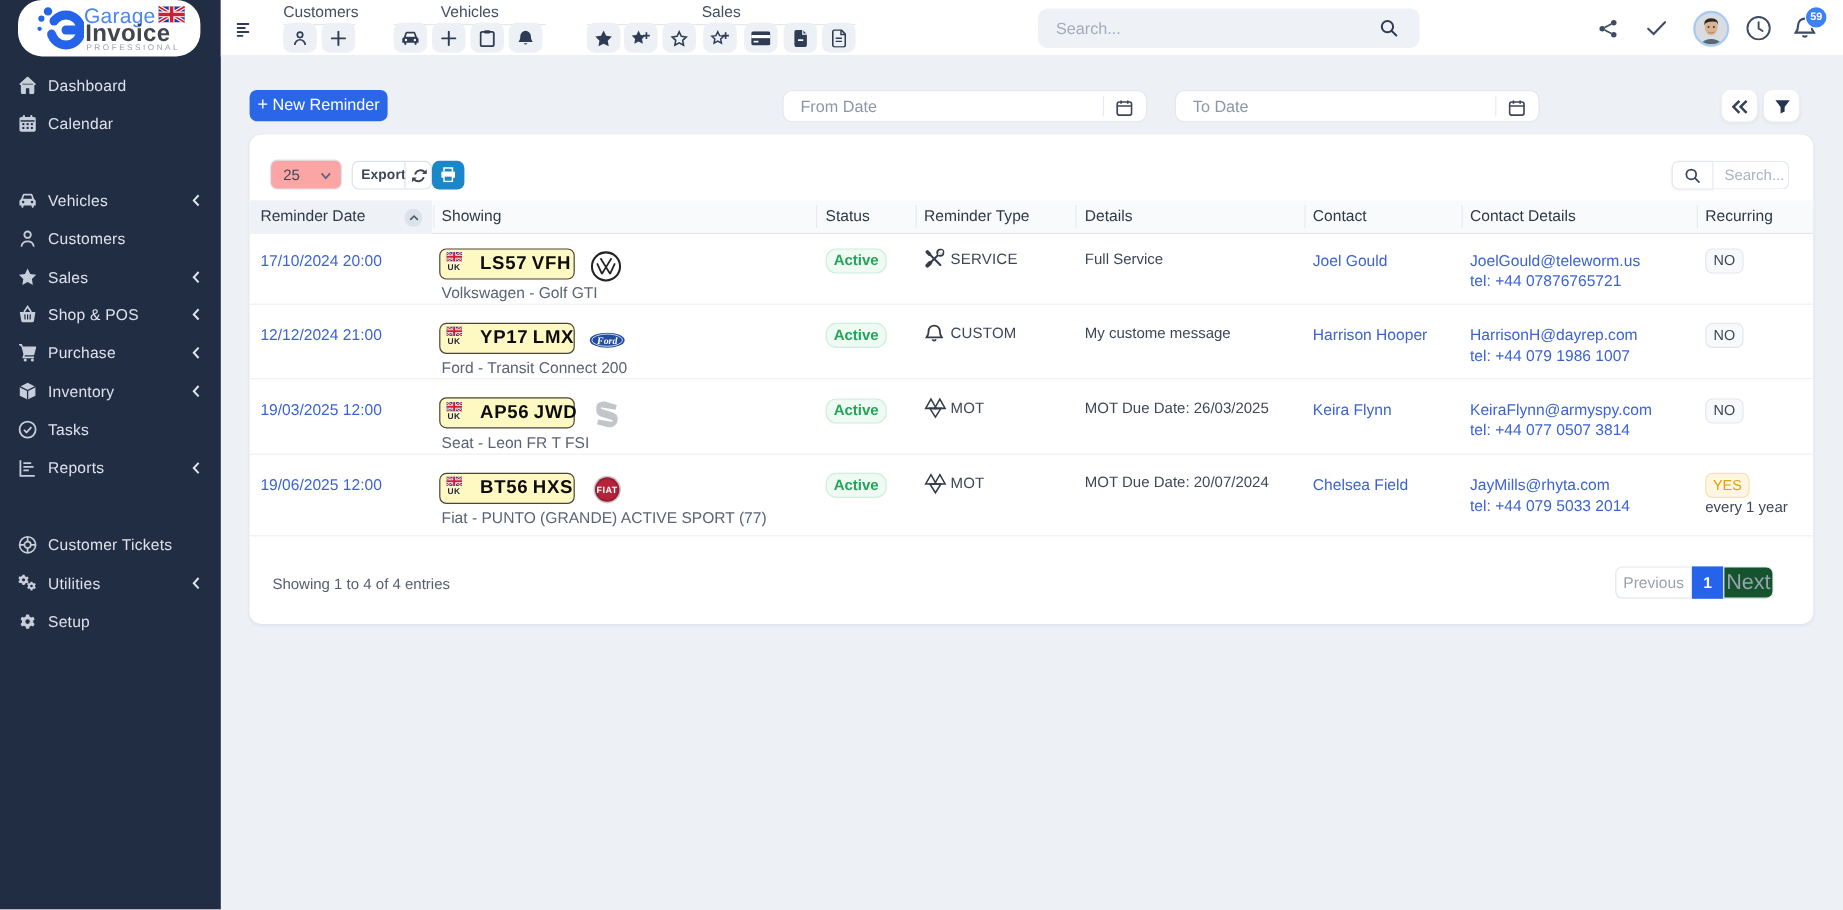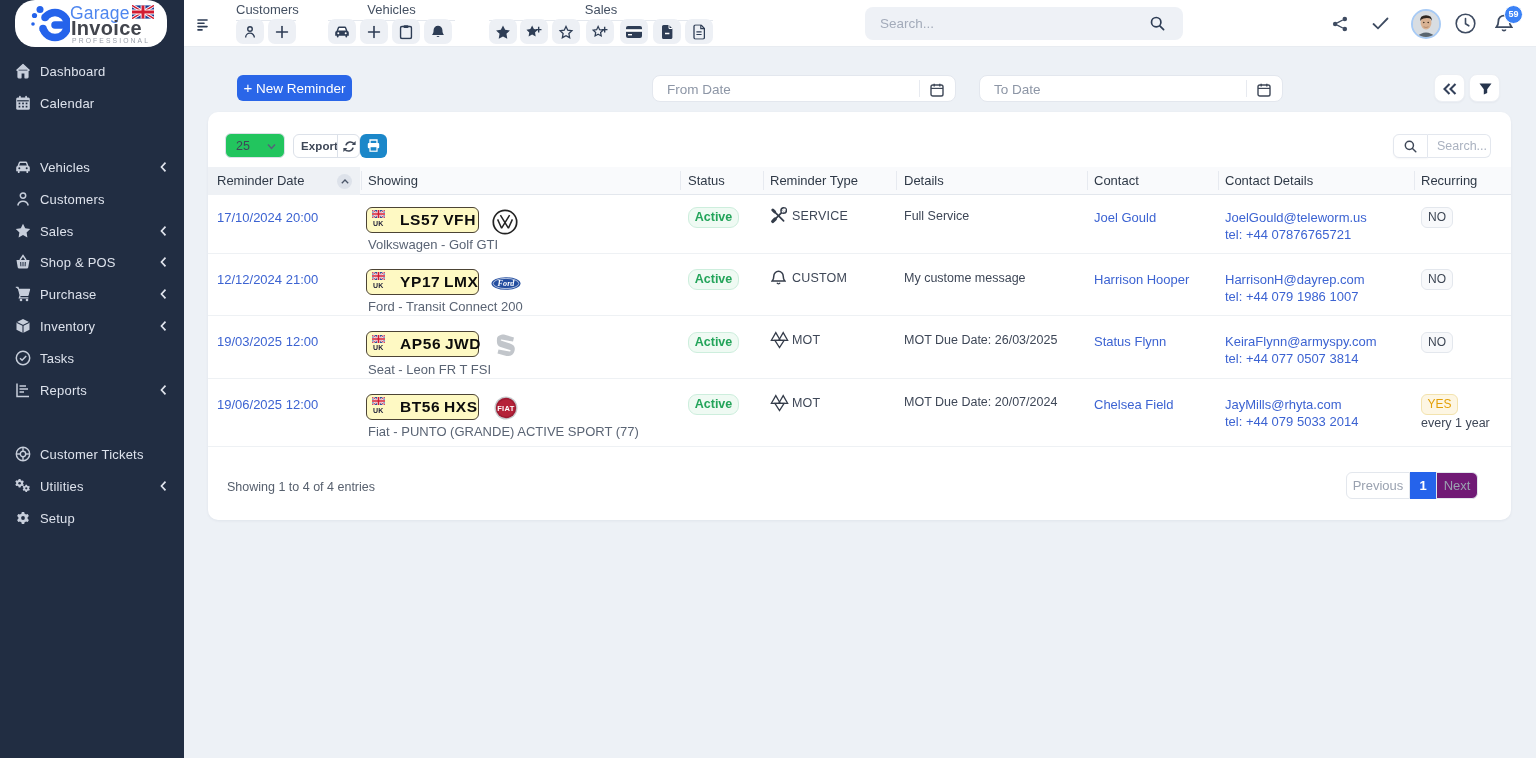--- a/index.html
+++ b/index.html
@@ -16,21 +16,21 @@
 .navitem .ch { position:absolute; right:17px; top:50%; transform:translateY(-50%); width:7px; height:11px; }
 
 
 #topbar { position:absolute; left:184px; top:0; width:1352px; height:47px; background:#fff; border-bottom:1px solid #e8ecf1; }
 .tgl { position:absolute; font-size:13px; color:#445062; text-align:center; border-bottom:1px solid #e4e8ee; padding-bottom:3px; top:2px; }
 .tbtn { position:absolute; top:19px; width:28px; height:25px; background:#edf0f5; border-radius:7px; }
 .tbtn svg { position:absolute; left:50%; top:50%; transform:translate(-50%,-50%); }
 #searchbar { position:absolute; left:681px; top:7px; width:318px; height:33px; background:#eef1f6; border-radius:8px; color:#a3abba; font-size:13.5px; line-height:33px; padding-left:15px; }
 
 
-.btn-blue { background:#2a66e8; color:#fff; border-radius:6px; font-size:13px; font-weight:700;margin-left:29px; }
+.btn-blue { background:#2a66e8; color:#fff; border-radius:6px; font-size:13px; font-weight:700; }
 .inp { background:#fff; border:1px solid #e3e7ee; border-radius:8px; }
 .wbtn { background:#fff; border:1px solid #eceff4; border-radius:8px; box-shadow:0 1px 2px rgba(20,30,60,.04); }
 
 #card { position:absolute; left:208px; top:112px; width:1303px; height:408px; background:#fff; border-radius:10px; box-shadow:0 1px 3px rgba(25,35,60,.06); }
 
 
 .th { position:absolute; font-size:13px; font-weight:400; color:#2f3947; top:50%; transform:translateY(-50%); }
 .hsep { position:absolute; top:4px; bottom:4px; width:1px; background:#e7eaf0; }
 .rowline { position:absolute; left:0; width:1303px; height:1px; background:#eef1f4; }
 .datelink { color:#3c63d2; font-size:13px; }
@@ -383,21 +383,21 @@
     </svg>
   </div>
 <div class="abs wbtn" style="left:1469px;top:74px;width:31px;height:28px">
     <svg class="abs" style="left:9px;top:8px" width="13" height="12" viewBox="0 0 13 12">
       <path d="M.5 .5 H12.5 L8.2 6.2 V10 L4.8 11.6 V6.2 Z" fill="#26354d"></path>
     </svg>
   </div>
 
 <div id="card">
 
-  <div class="abs" style="left:17px;top:21px;width:60px;height:25px;border:1px solid #dce1e9;border-radius:6px;background:#22c55e">
+  <div class="abs" style="left:17px;top:21px;width:60px;height:25px;border:1px solid #dce1e9;border-radius:6px;background:#fca5a5">
     <span class="abs" style="left:10px;top:50%;transform:translateY(-50%);font-size:12.5px;color:#3e4757">25</span>
     <svg class="abs" style="right:8px;top:9px" width="9" height="7" viewBox="0 0 9 7">
         <path d="M1 1.5 L4.5 5.5 L8 1.5" fill="none" stroke="#55617a" stroke-width="1.4"></path>
       </svg>
   </div>
   <div class="abs" style="left:85px;top:21.5px;height:24px;border:1px solid #dce1e9;border-radius:6px;background:#fff;width:67px">
     <span class="abs" style="left:7px;top:50%;transform:translateY(-50%);font-size:11.5px;font-weight:700;color:#3e4757;letter-spacing:.1px">Export</span>
     <div class="abs" style="left:43px;top:0;bottom:0;width:1px;background:#dce1e9"></div>
     <svg class="abs" style="left:49px;top:5.5px" width="13" height="13" viewBox="0 0 13 13">
         <path d="M11.3 4.2 A4.6 4.6 0 0 0 2.9 5.4" fill="none" stroke="#3e4757" stroke-width="1.6"></path>
@@ -538,21 +538,21 @@
     </svg>
   <span class="c vname" style="left:160px;top:256.5px">Seat - Leon FR T FSI</span>
   <div class="badge-active" style="left:480px;top:219.5px">Active</div>
   <svg class="abs" style="left:562px;top:219px" width="19" height="18" viewBox="0 0 19 18">
       <path d="M5.8 1.6 L10.2 9.3 L1.4 9.3 Z" fill="none" stroke="#343c4a" stroke-width="1.3"></path>
       <path d="M13.2 1.6 L17.6 9.3 L8.8 9.3 Z" fill="none" stroke="#343c4a" stroke-width="1.3"></path>
       <path d="M4.9 9.3 L14.1 9.3 L9.5 16.6 Z" fill="none" stroke="#343c4a" stroke-width="1.3"></path>
     </svg>
   <span class="c rtype" style="left:584px;top:228px">MOT</span>
   <span class="c dtail" style="left:696px;top:227.5px">MOT Due Date: 26/03/2025</span>
-  <span class="c bluelink" style="left:886px;top:229px">Status Flynn</span>
+  <span class="c bluelink" style="left:886px;top:229px">Keira Flynn</span>
   <span class="c bluelink" style="left:1017px;top:229px">KeiraFlynn@armyspy.com</span>
   <span class="c bluelink" style="left:1017px;top:246px">tel: +44 077 0507 3814</span>
   <div class="badge-no" style="left:1213px;top:219.5px">NO</div>
 
   <span class="c datelink" style="left:9px;top:291.5px">19/06/2025 12:00</span>
   <div class="plate" style="left:158px;top:281.5px">
       <span class="uk">
         <svg width="13" height="8" viewBox="0 0 60 36">
           <rect width="60" height="36" fill="#20408f"></rect>
           <path d="M0 0 L60 36 M60 0 L0 36" stroke="#fff" stroke-width="9"></path>
@@ -583,15 +583,15 @@
   <span class="c bluelink" style="left:1017px;top:291.5px">JayMills@rhyta.com</span>
   <span class="c bluelink" style="left:1017px;top:308.5px">tel: +44 079 5033 2014</span>
   <div class="badge-yes" style="left:1213px;top:282px">YES</div>
   <span class="c" style="left:1213px;top:310.5px;font-size:12.5px;color:#3e4757">every 1 year</span>
 
   <div class="rowline" style="top:334px"></div>
   <span class="abs" style="left:19px;top:375px;transform:translateY(-50%);font-size:12.5px;color:#57606e">Showing 1 to 4 of 4 entries</span>
   <div class="abs" style="left:1138px;top:360px;height:27px">
     <div class="abs" style="left:0;width:64px;height:27px;border:1px solid #e3e7ed;border-radius:6px 0 0 6px;color:#9aa2b0;font-size:13px;text-align:center;line-height:25px;background:#fff">Previous</div>
     <div class="abs" style="left:64px;width:26px;height:27px;background:#2563eb;color:#fff;font-size:13px;font-weight:700;text-align:center;line-height:27px">1</div>
-    <div class="abs" style="left:90px;width:42px;height:27px;border:1px solid #e3e7ed;border-radius:0 6px 6px 0;color:#9aa2b0;font-size:13px;text-align:center;line-height:25px;background:#701a75">Next</div>
+    <div class="abs" style="left:90px;width:42px;height:27px;border:1px solid #e3e7ed;border-radius:0 6px 6px 0;color:#9aa2b0;font-size:18px;text-align:center;line-height:25px;background:#14532d">Next</div>
   </div>
 </div>
 
 </body></html>

